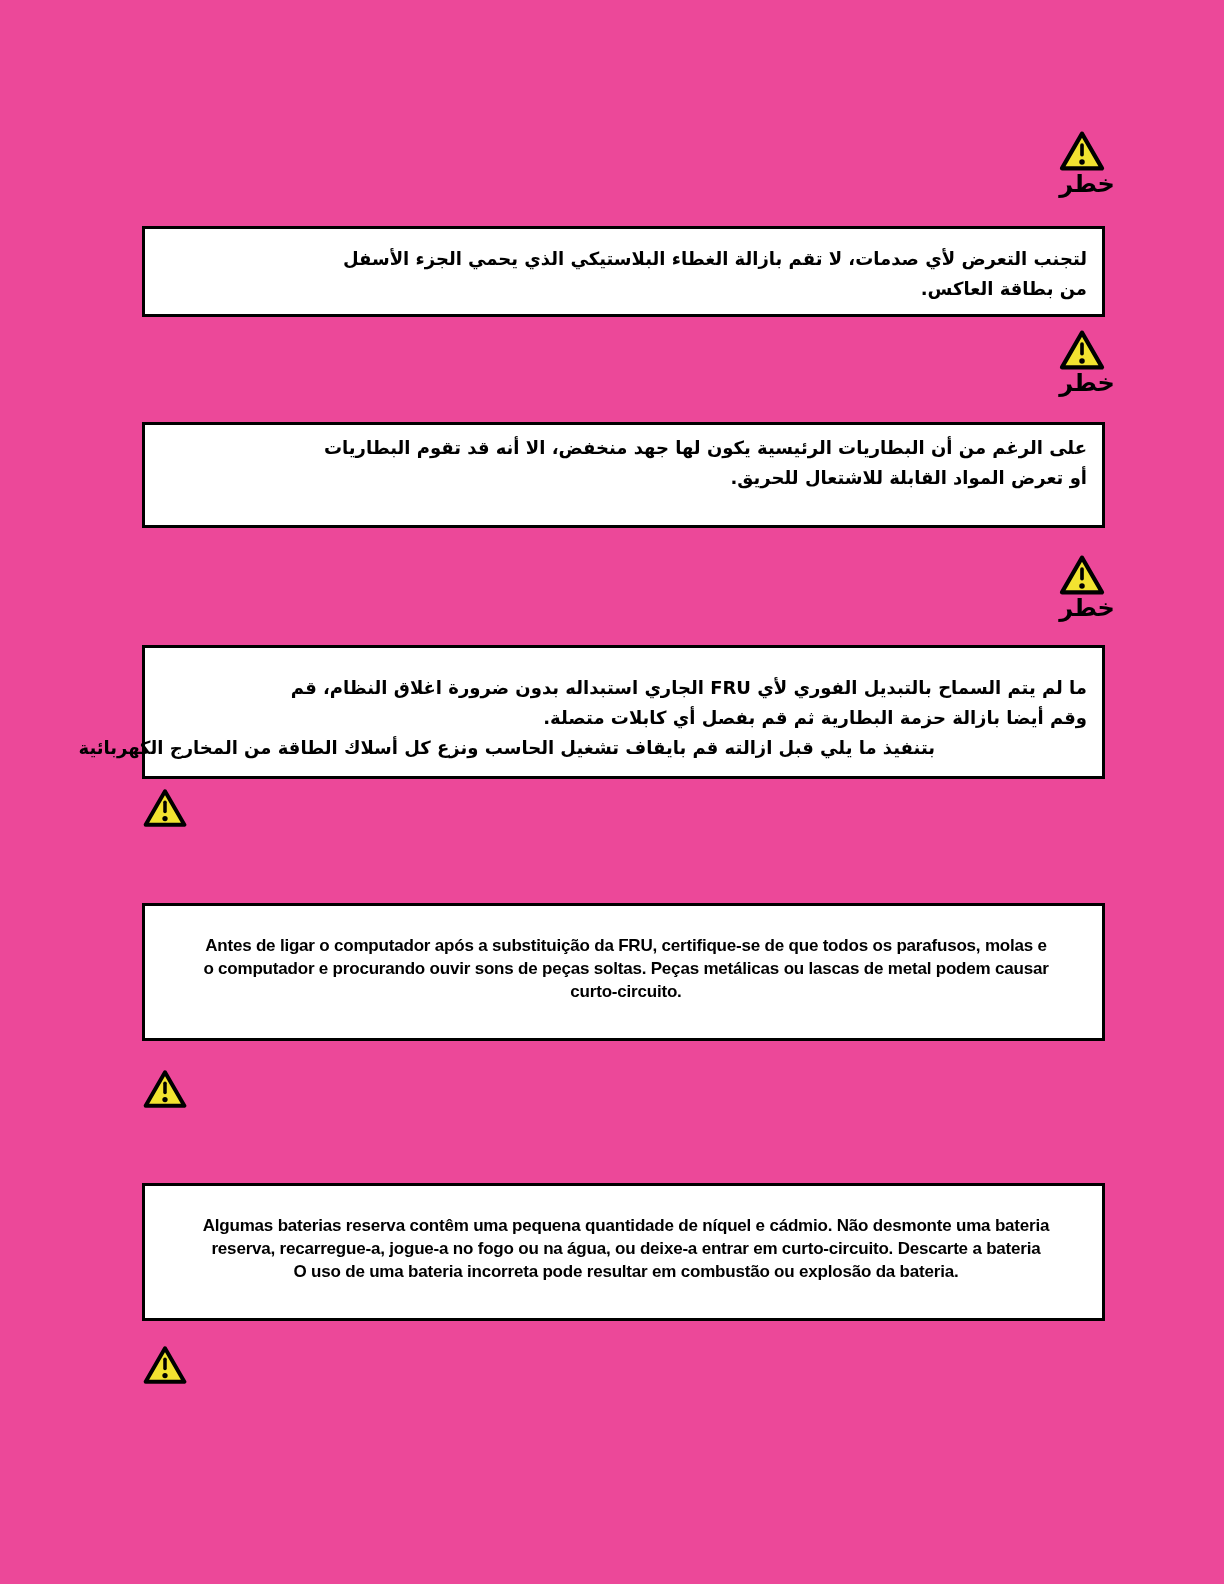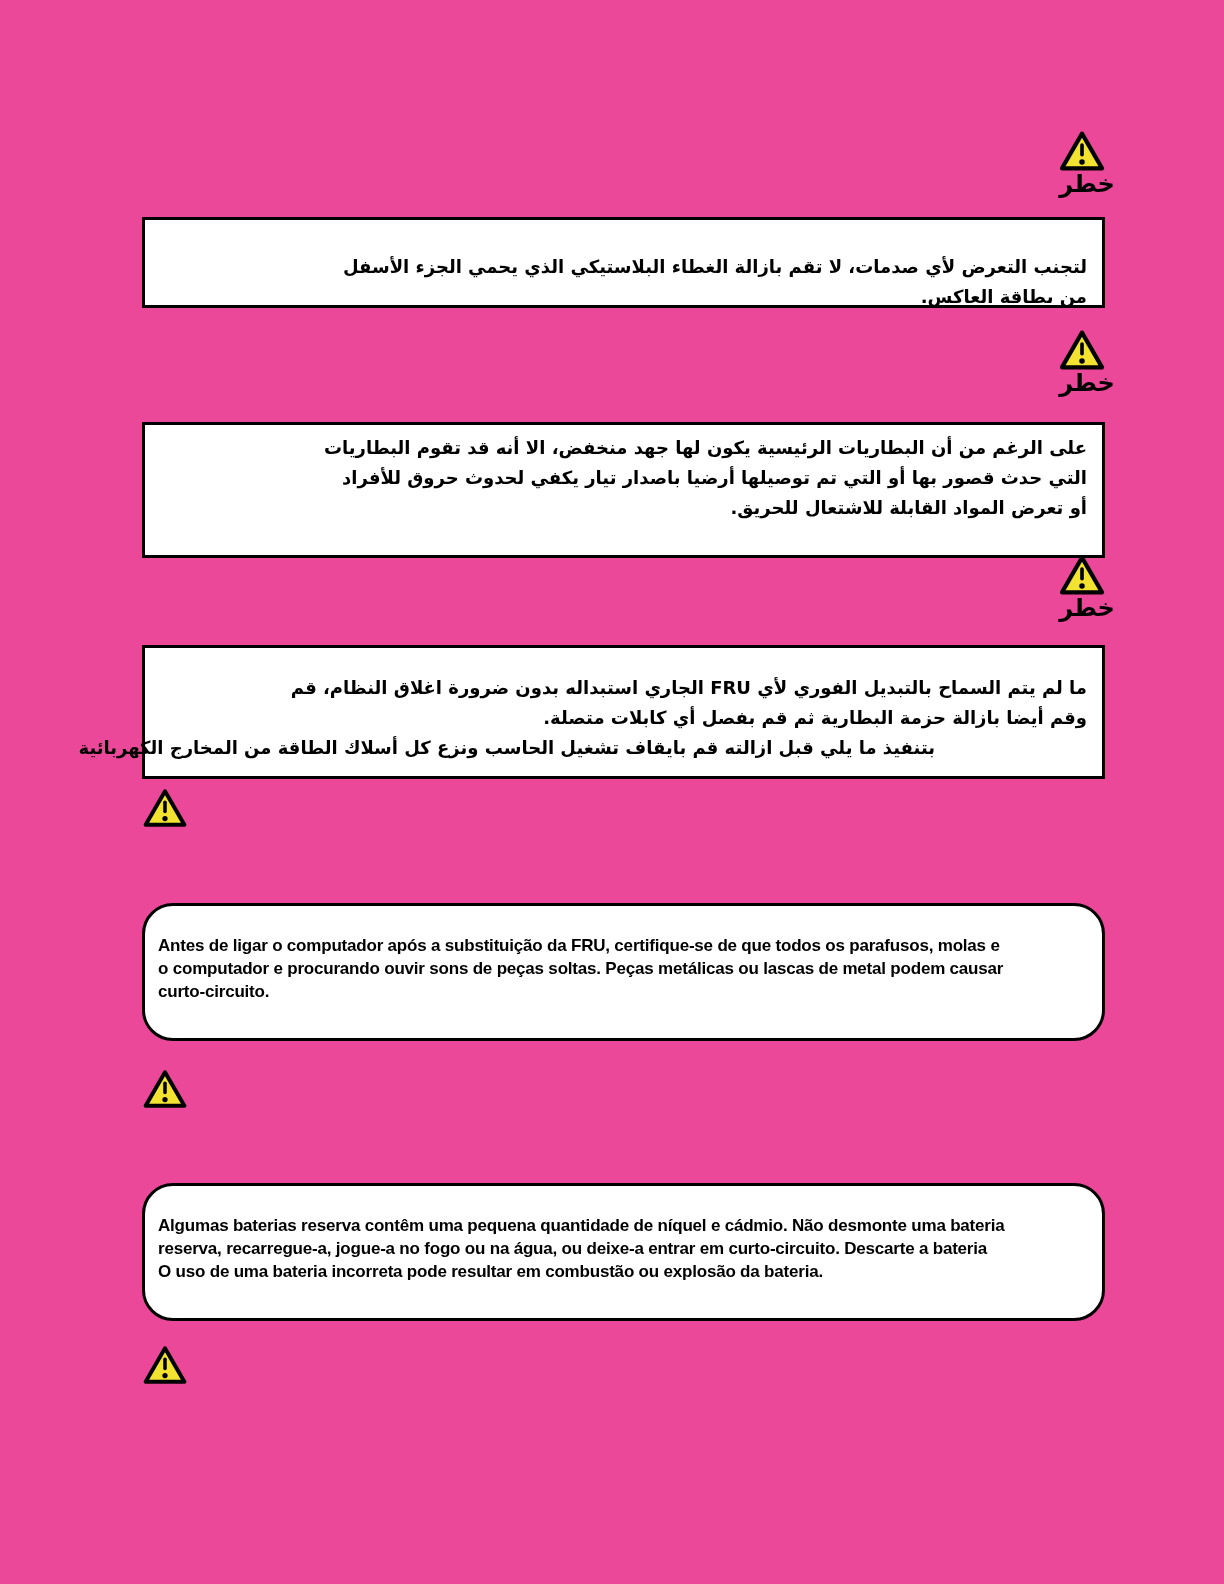--- a/index.html
+++ b/index.html
@@ -46,36 +46,35 @@
 
   .arabic {
     direction: rtl;
     text-align: right;
     font-family: "DejaVu Sans", sans-serif;
     font-weight: bold;
     font-size: 18px;
     line-height: 30px;
     padding: 8px 15px 6px 12px;
   }
-  .box1 { top: 217px; height: 91px;  padding-top: 32px; }
-  .box2 { top: 422px; height: 136px; padding-top: 8px; }
+  .box1 { top: 226px; height: 91px;  padding-top: 15px; }
+  .box2 { top: 422px; height: 106px; padding-top: 8px; }
   .box3 { top: 645px; height: 134px; padding-top: 25px; }
   
   .box3 .line:nth-child(3) { margin-right: 152px; }
 
   .portuguese {
     direction: ltr;
-    text-align: left;
+    text-align: center;
     font-family: "Liberation Sans", sans-serif;
     font-weight: bold;
     font-size: 17px;
     line-height: 23px;
     letter-spacing: -0.2px;
     padding: 28px 8px 12px 13px;
-    border-radius: 31px;
   }
   .box4 { top: 903px;  height: 138px; }
   .box5 { top: 1183px; height: 138px; }
 
   
   .w1 { left: 1058px; top: 130px;  }
   .w2 { left: 1058px; top: 329px;  }
   .w3 { left: 1058px; top: 554px;  }
   .w4 { left: 141px;  top: 787px;  }
   .w5 { left: 141px;  top: 1068px; }
@@ -104,21 +103,20 @@
     <svg width="46" height="42" viewBox="0 0 100 92">
       <path d="M50 8 L94 84 L6 84 Z" stroke="#000" stroke-width="9" stroke-linejoin="round" fill="#F2E330"></path>
       <rect x="46" y="29" width="8" height="29" rx="4" fill="#000"></rect>
       <circle cx="50" cy="70" r="6" fill="#000"></circle>
     </svg>
     <div class="caption">خطر</div>
   </div>
 
   <div class="notice-box arabic box2">
       <div class="line">على الرغم من أن البطاريات الرئيسية يكون لها جهد منخفض، الا أنه قد تقوم البطاريات</div>
-      <div class="line">التي حدث قصور بها أو التي تم توصيلها أرضيا باصدار تيار يكفي لحدوث حروق للأفراد</div>
       <div class="line">أو تعرض المواد القابلة للاشتعال للحريق.</div>
     </div>
 
   <div class="warn w3">
     <svg width="46" height="42" viewBox="0 0 100 92">
       <path d="M50 8 L94 84 L6 84 Z" stroke="#000" stroke-width="9" stroke-linejoin="round" fill="#F2E330"></path>
       <rect x="46" y="29" width="8" height="29" rx="4" fill="#000"></rect>
       <circle cx="50" cy="70" r="6" fill="#000"></circle>
     </svg>
     <div class="caption">خطر</div>

